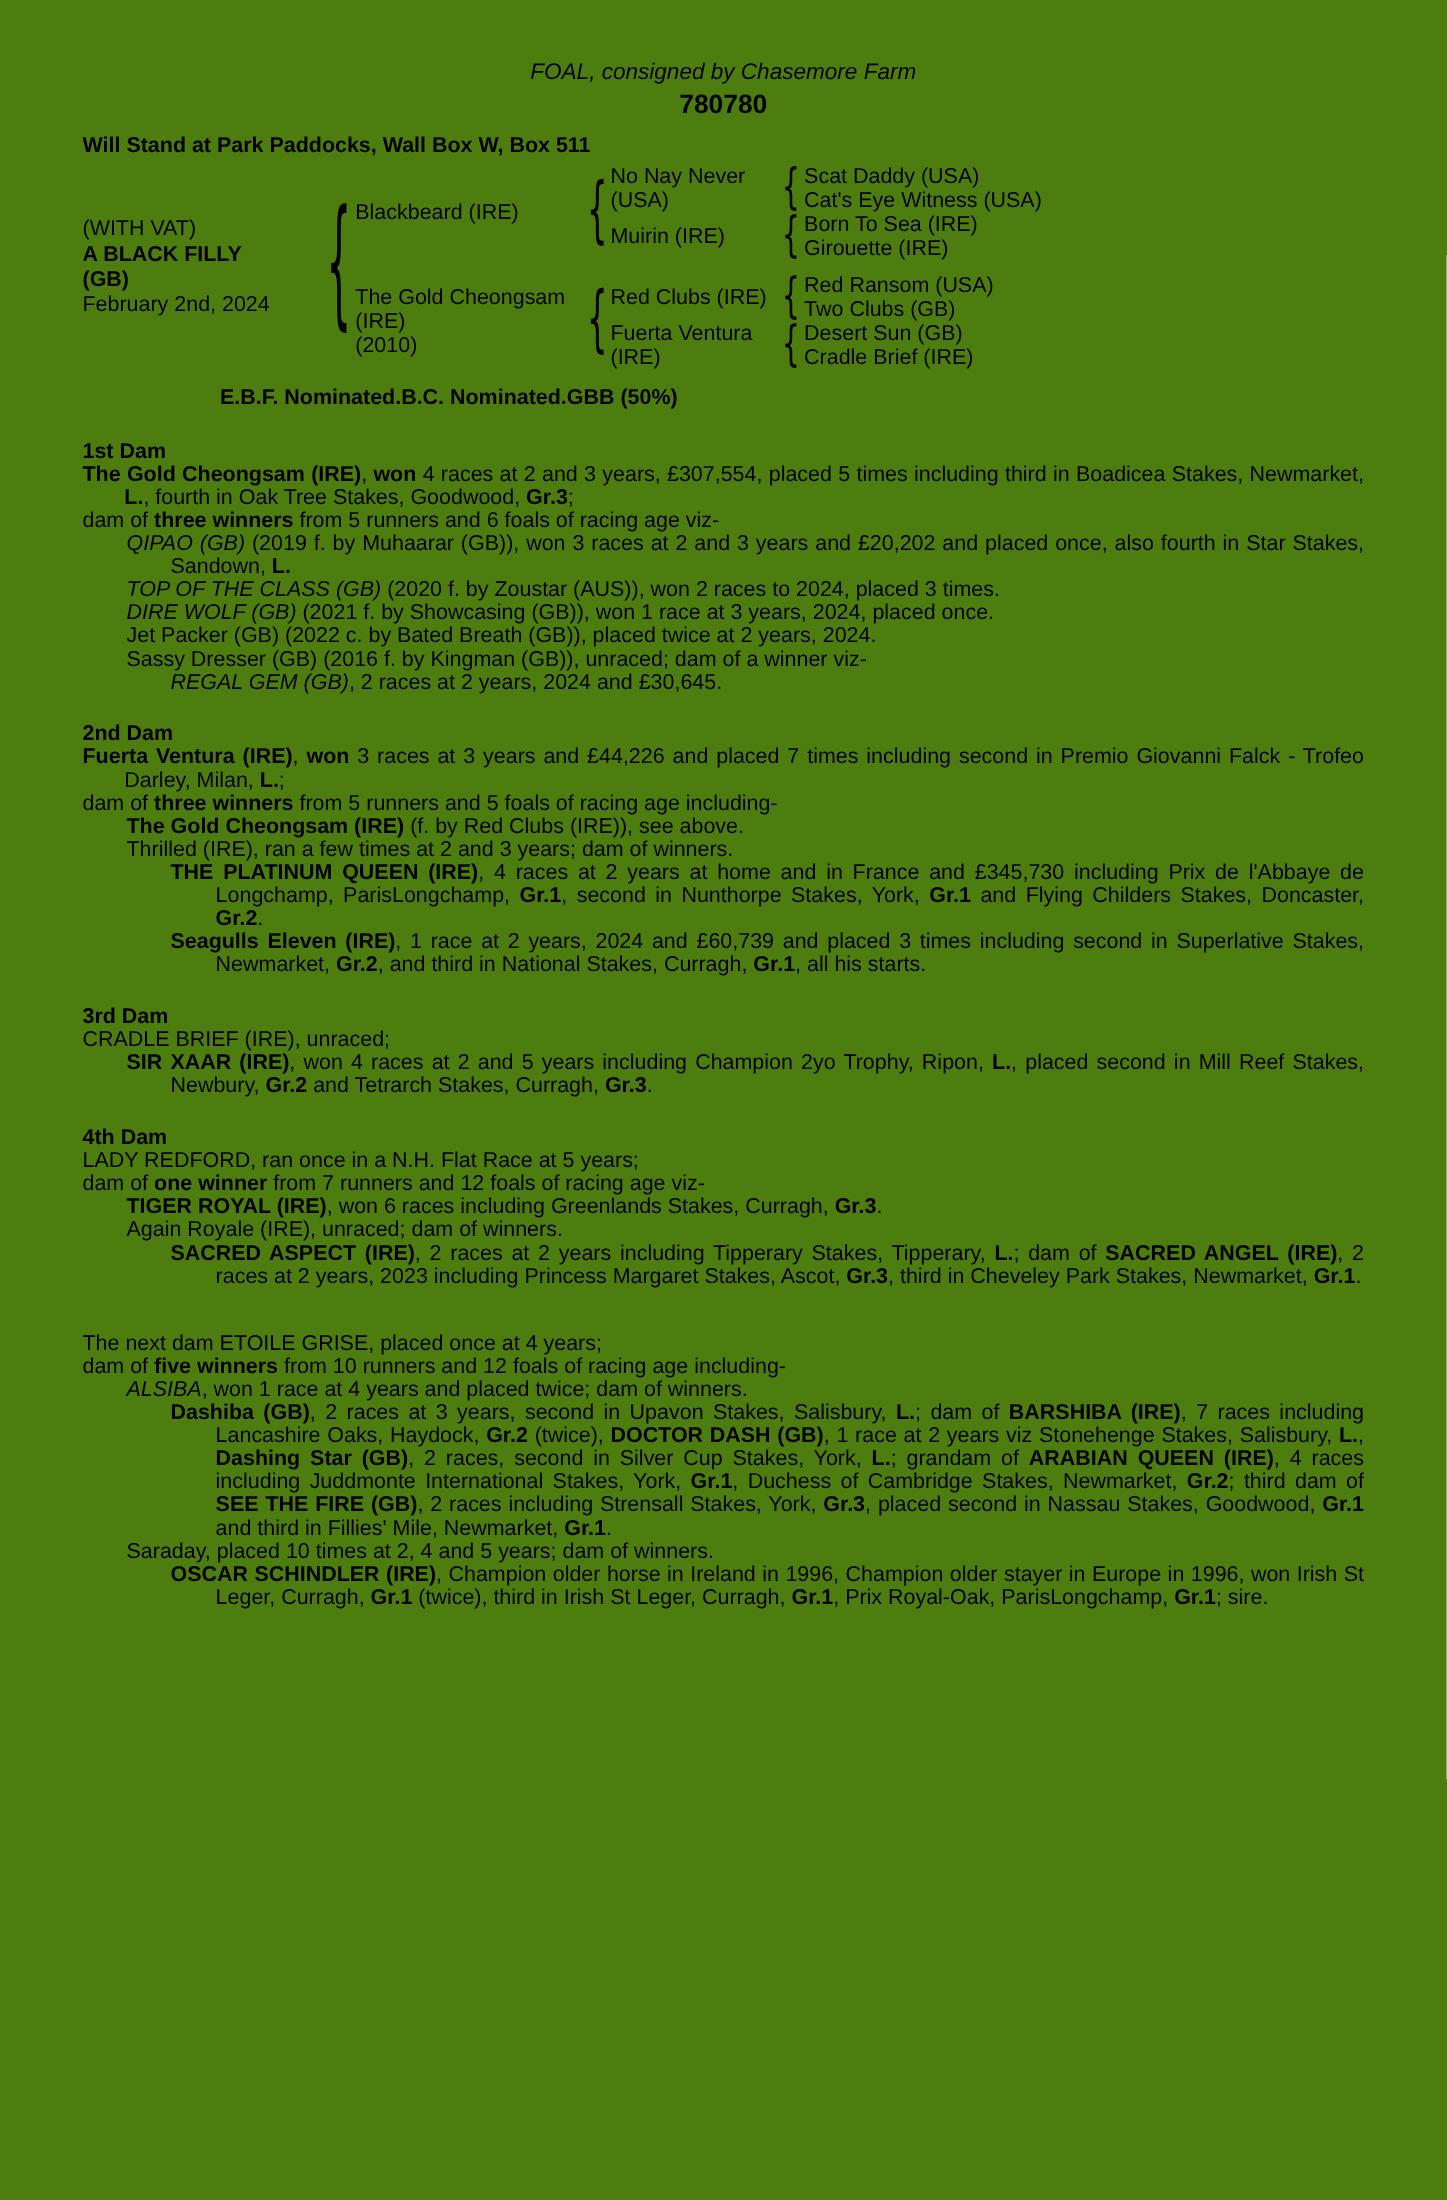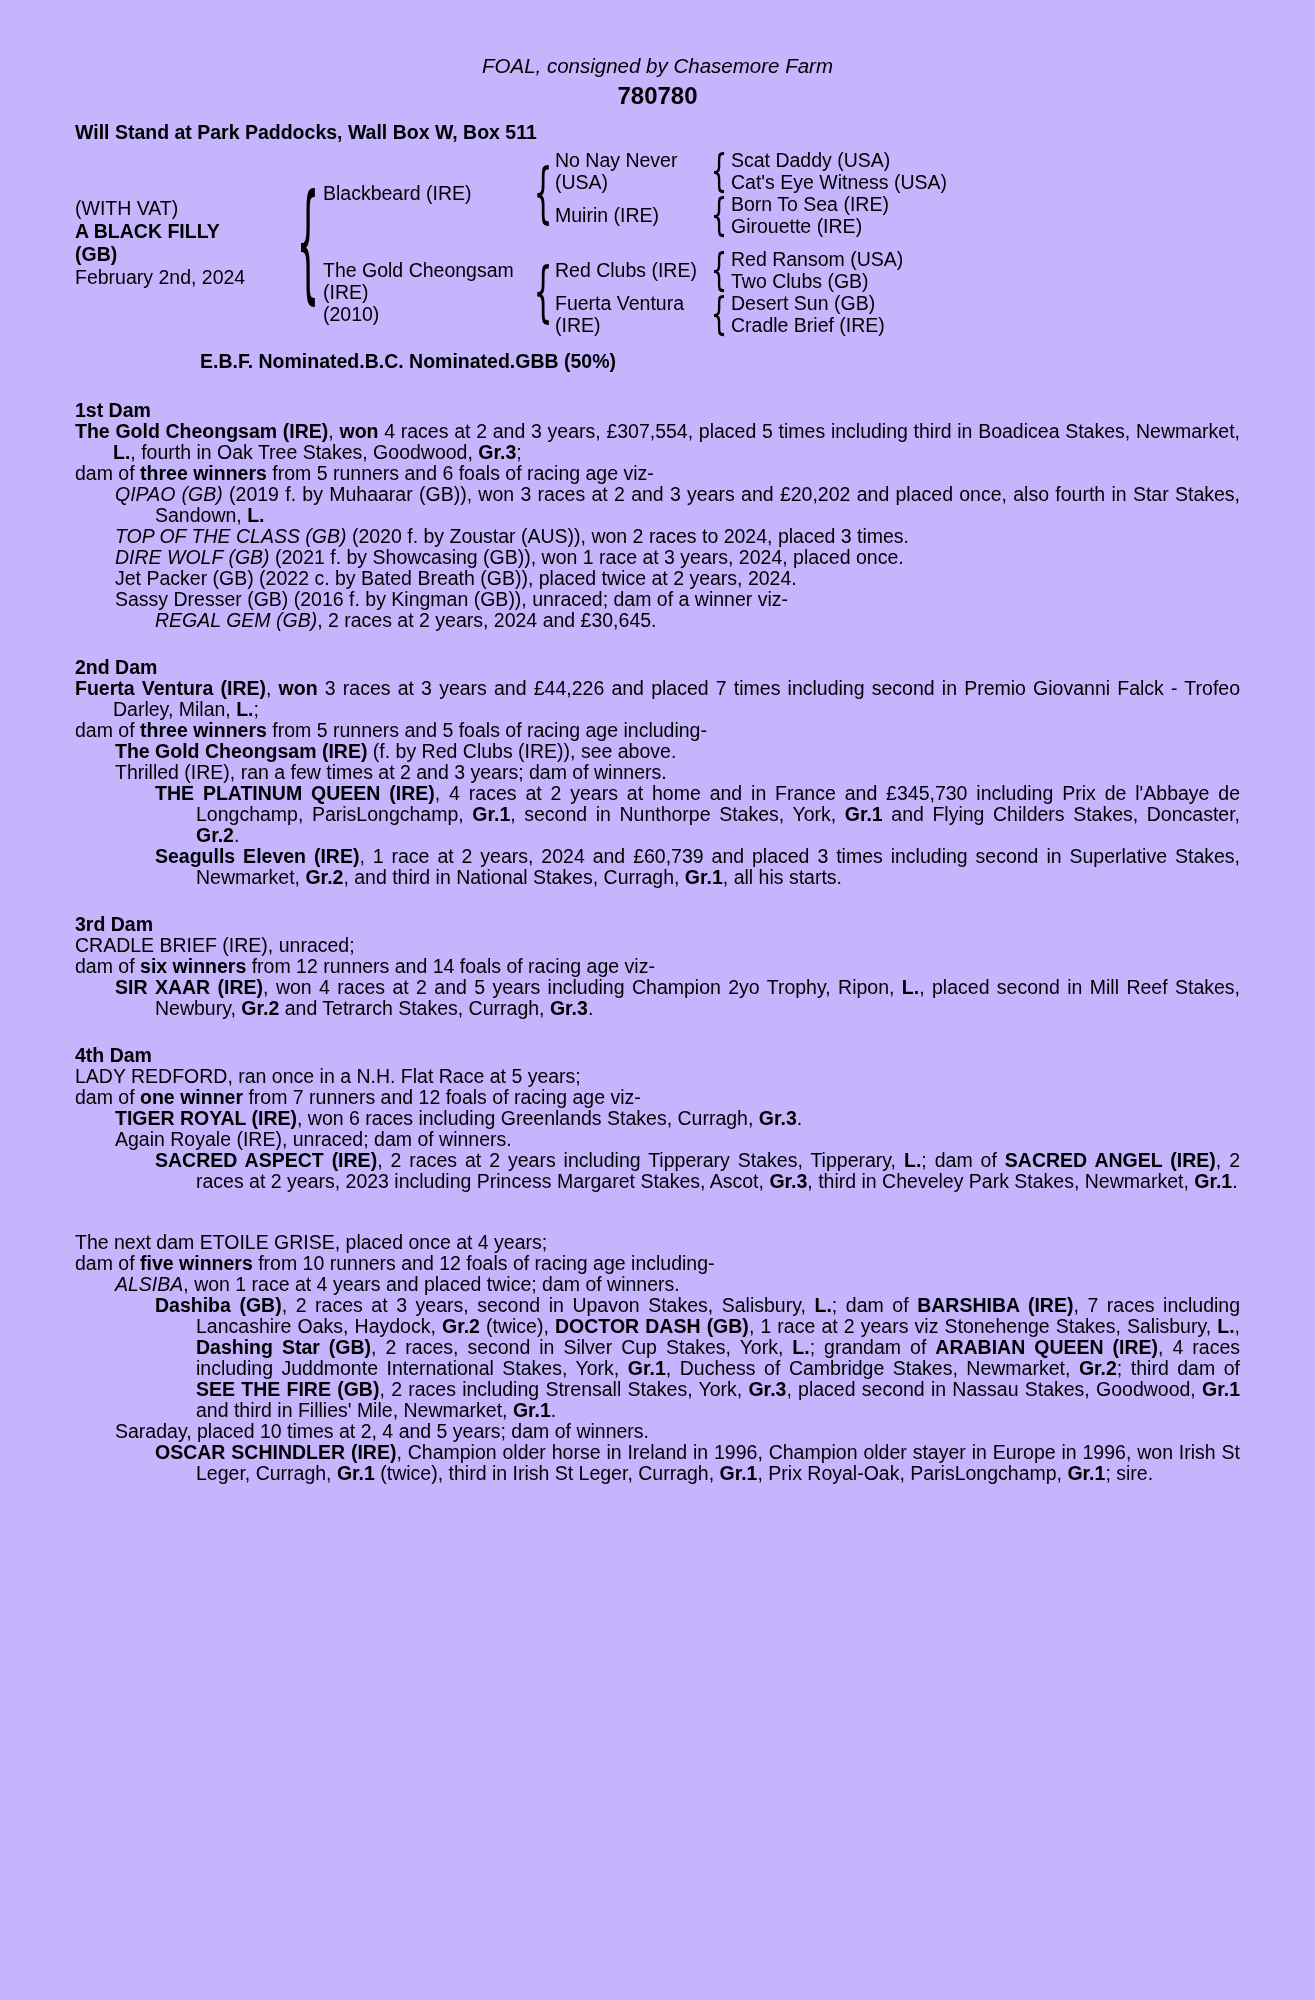--- a/index.html
+++ b/index.html
@@ -1,21 +1,21 @@
 <!DOCTYPE html>
 <html><head>
 <meta charset="utf-8">
 <style>
   html,body{margin:0;padding:0}
   body{
     width:1315px;height:2000px;background:#ffffff;color:#000000;
     font-family:"Liberation Sans","DejaVu Sans",sans-serif;
     font-size:19.5px;line-height:21px;
   }
-  .page{width:1315px;height:2000px;padding:54px 75px 0;box-sizing:border-box;overflow:hidden;background:#c4b5fd}
+  .page{width:1315px;height:2000px;padding:54px 75px 0;box-sizing:border-box;overflow:hidden;background:#4d7c0f}
   .b{font-weight:700}
   .i{font-style:italic}
 
   .consignor{text-align:center;font-style:italic;font-size:20.5px;line-height:23px}
   .lot-row{display:flex;justify-content:center;align-items:flex-end;font-weight:700;font-size:24px;line-height:34px;margin-top:2px}
   .stand{font-weight:700;margin-top:9px}
 
   
   .ped{display:flex;align-items:center;margin-top:6px}
   .ped-subject{width:218px;line-height:23px}
@@ -161,21 +161,20 @@
         <p class="para lvl0"><span class="b">Fuerta Ventura (IRE)</span>, <span class="b">won</span> 3 races at 3 years and £44,226 and placed 7 times including second in Premio Giovanni Falck - Trofeo Darley, Milan, <span class="b">L.</span>;</p>
         <p class="para lvl0">dam of <span class="b">three winners</span> from 5 runners and 5 foals of racing age including-</p>
         <p class="para lvl1"><span class="b">The Gold Cheongsam (IRE)</span> (f. by Red Clubs (IRE)), see above.</p>
         <p class="para lvl1">Thrilled (IRE), ran a few times at 2 and 3 years; dam of winners.</p>
         <p class="para lvl2"><span class="b">THE PLATINUM QUEEN (IRE)</span>, 4 races at 2 years at home and in France and £345,730 including Prix de l'Abbaye de Longchamp, ParisLongchamp, <span class="b">Gr.1</span>, second in Nunthorpe Stakes, York, <span class="b">Gr.1</span> and Flying Childers Stakes, Doncaster, <span class="b">Gr.2</span>.</p>
         <p class="para lvl2"><span class="b">Seagulls Eleven (IRE)</span>, 1 race at 2 years, 2024 and £60,739 and placed 3 times including second in Superlative Stakes, Newmarket, <span class="b">Gr.2</span>, and third in National Stakes, Curragh, <span class="b">Gr.1</span>, all his starts.</p>
       </div>
       <div class="section">
         <div class="sec-heading">3rd Dam</div>
         <p class="para lvl0">CRADLE BRIEF (IRE), unraced;</p>
-        <p class="para lvl0">dam of <span class="b">six winners</span> from 12 runners and 14 foals of racing age viz-</p>
         <p class="para lvl1"><span class="b">SIR XAAR (IRE)</span>, won 4 races at 2 and 5 years including Champion 2yo Trophy, Ripon, <span class="b">L.</span>, placed second in Mill Reef Stakes, Newbury, <span class="b">Gr.2</span> and Tetrarch Stakes, Curragh, <span class="b">Gr.3</span>.</p>
       </div>
       <div class="section">
         <div class="sec-heading">4th Dam</div>
         <p class="para lvl0">LADY REDFORD, ran once in a N.H. Flat Race at 5 years;</p>
         <p class="para lvl0">dam of <span class="b">one winner</span> from 7 runners and 12 foals of racing age viz-</p>
         <p class="para lvl1"><span class="b">TIGER ROYAL (IRE)</span>, won 6 races including Greenlands Stakes, Curragh, <span class="b">Gr.3</span>.</p>
         <p class="para lvl1">Again Royale (IRE), unraced; dam of winners.</p>
         <p class="para lvl2"><span class="b">SACRED ASPECT (IRE)</span>, 2 races at 2 years including Tipperary Stakes, Tipperary, <span class="b">L.</span>; dam of <span class="b">SACRED ANGEL (IRE)</span>, 2 races at 2 years, 2023 including Princess Margaret Stakes, Ascot, <span class="b">Gr.3</span>, third in Cheveley Park Stakes, Newmarket, <span class="b">Gr.1</span>.</p>
       </div>

